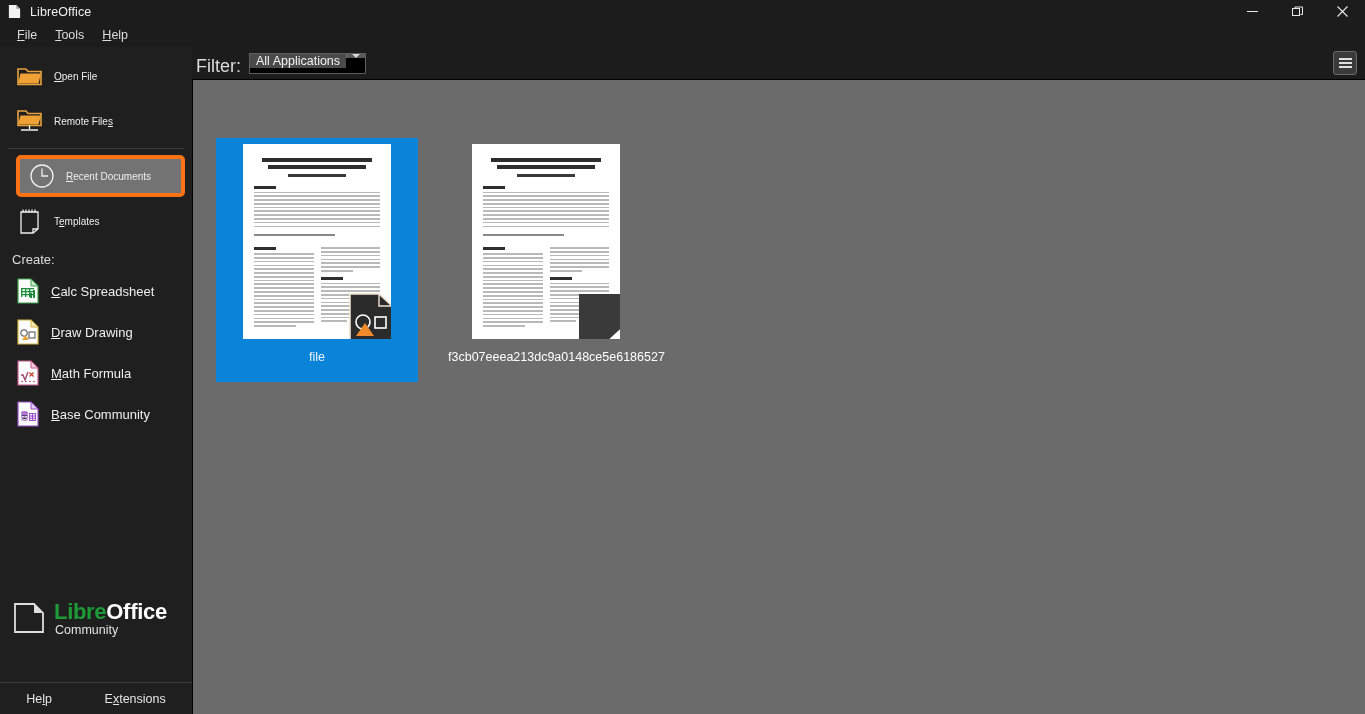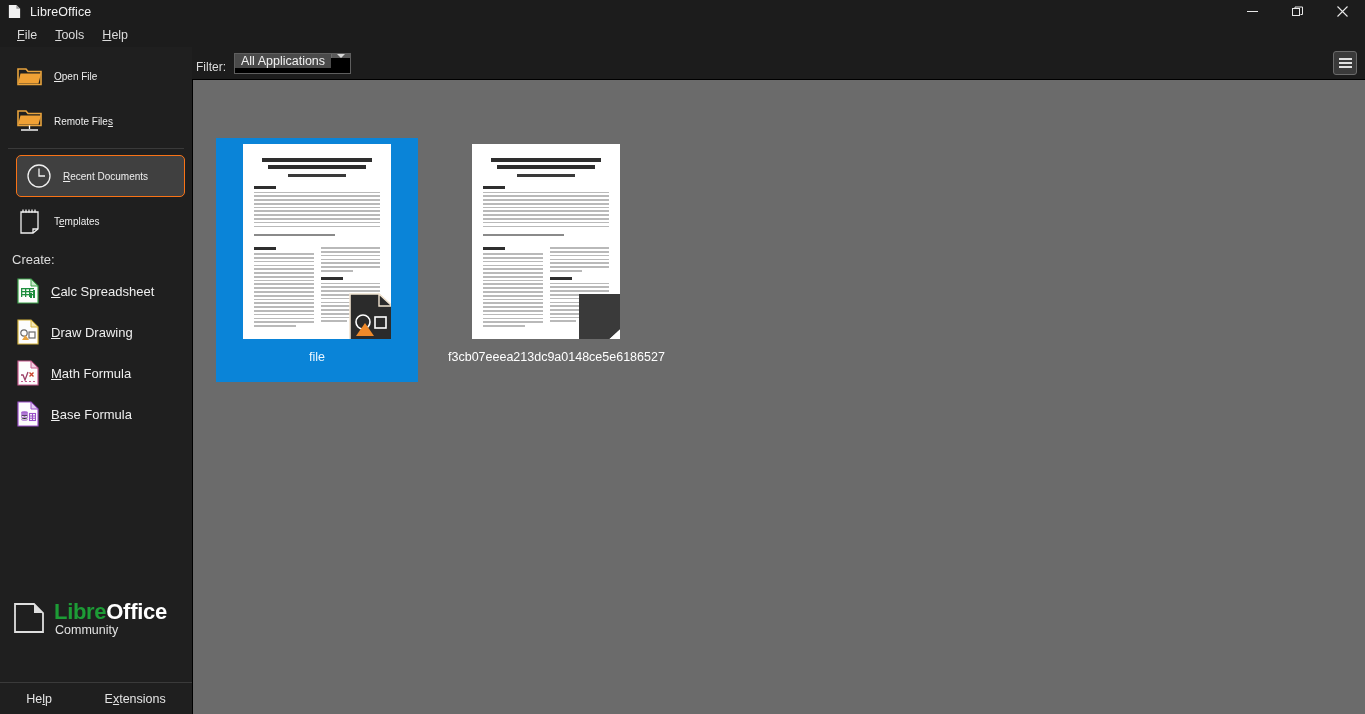--- a/index.html
+++ b/index.html
@@ -44,21 +44,21 @@
   .menu-item {
     font-size:12.5px; color:#dcdcdc; padding:3px 9px;
   }
   .acc { text-decoration:underline; }
 
   
   #toolbar {
     position:absolute; top:47px; left:192px; width:1173px; height:32px;
     background:#1c1c1c; display:flex; align-items:center;
   }
-  #filter-label { font-size:12px; color:#dcdcdc; margin-left:4px;margin-top:7px; }
+  #filter-label { font-size:18px; color:#dcdcdc; margin-left:4px;margin-top:7px; }
   #filter-combo {
     margin-left:8px; height:21px; display:flex; align-items:flex-start;
     border:1px solid #5e5e5e; background:#000000;
   }
   #filter-value {
     font-size:12.5px; color:#f2f2f2; padding:0 6px;
     display:flex; align-items:center; background:#4a4a4a;
   }
   #filter-arrow {
     width:19px; background:#595959; border-left:1px solid #6b6b6b;
@@ -76,21 +76,21 @@
   
   #sidebar {
     position:absolute; top:47px; left:0; width:192px; height:667px;
     background:#1f1f1f;
   }
   .side-btn {
     height:42px; margin:3px 7px; border-radius:5px;
     display:flex; align-items:center; padding-left:8px;
     border:1px solid transparent;
   }
-  .side-btn.selected { background:#404040; border:1px solid #f97316;margin-left:16px; }
+  .side-btn.selected { background:#737373; border:4px solid #f97316;margin-left:16px; }
   .side-btn .ic { width:28px; height:28px; flex:none; margin-right:10px; display:flex;align-items:center;justify-content:center;}
   .side-btn .lbl { font-size:10px; color:#eeeeee; }
   .sep { height:1px; background:#3a3a3a; margin:6px 8px; }
   #create-label {
     font-size:13px; color:#dcdcdc; margin:10px 8px 4px 12px;
   }
   .create-btn { height:40px; margin:1px 7px; border-radius:4px;
     display:flex; align-items:center; padding-left:8px; }
   .create-btn .ic { width:26px;height:26px;flex:none;margin-right:10px;display:flex;align-items:center;justify-content:center;}
   .create-btn .lbl { font-size:13px; color:#eeeeee; }
@@ -322,21 +322,21 @@
             <path d="M4.2 17 a3.3 1.3 0 0 0 6.6 0"></path>
           </g>
         <g fill="none" stroke="#9b51c9" stroke-width="1.1">
             <rect x="12.5" y="12.5" width="6" height="7"></rect>
             <path d="M12.5 15 h6"></path>
             <path d="M12.5 17.2 h6"></path>
             <path d="M15.5 12.5 v7"></path>
           </g>
       </svg>
     </div>
-    <div class="lbl"><span class="acc">B</span><span>ase Formula</span></div>
+    <div class="lbl"><span class="acc">B</span><span>ase Community</span></div>
   </div>
 
   <div id="brand">
     <div class="logo-ic">
       <svg width="34" height="34" viewBox="0 0 34 34">
         <path d="M3 3 h19 l9 9 v19 h-28 z" fill="none" stroke="#dedede" stroke-width="1.8"></path>
         <path d="M22 3 l9 9 h-9 z" fill="#dedede"></path>
       </svg>
     </div>
     <div class="wordmark">

